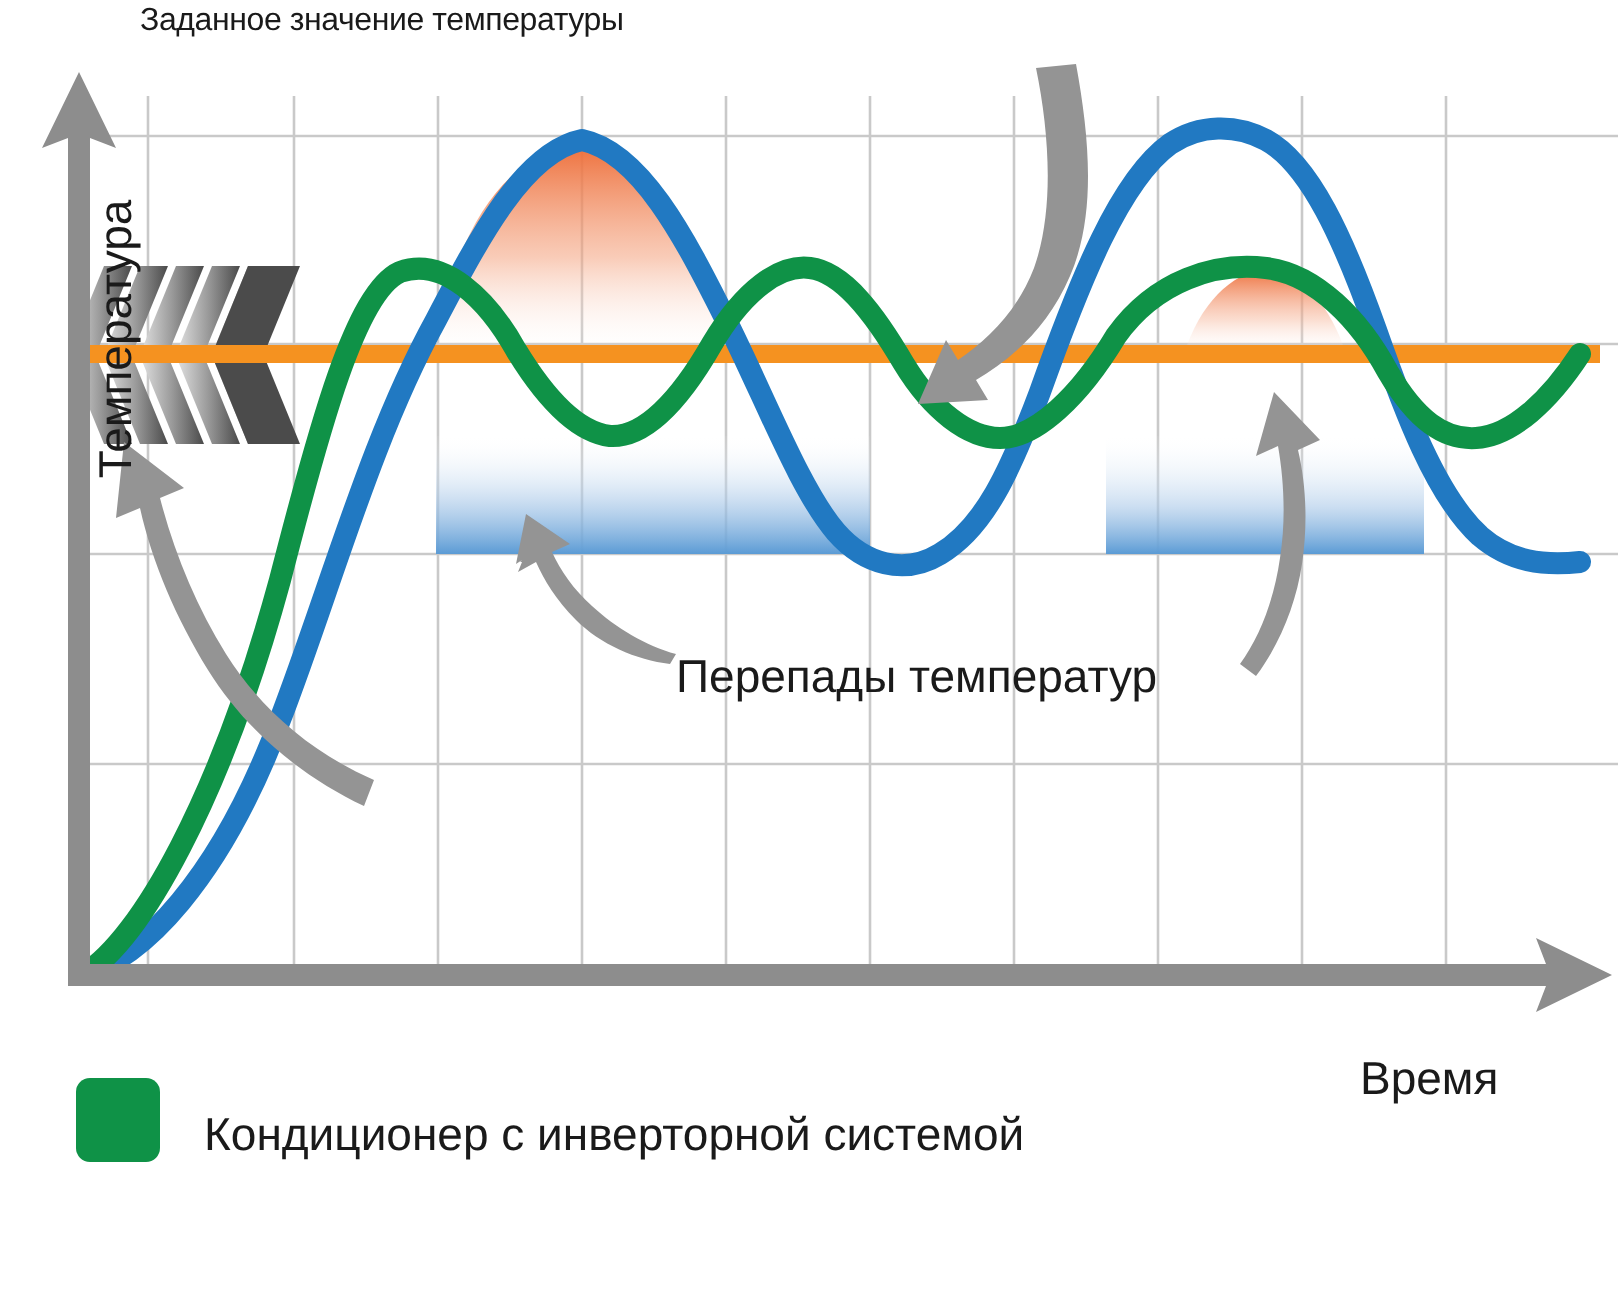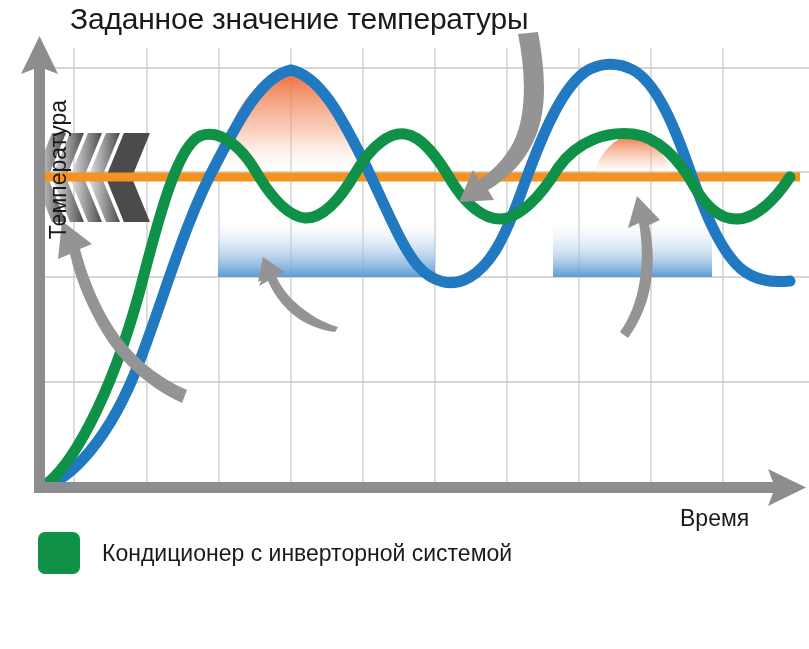--- a/index.html
+++ b/index.html
@@ -1,26 +1,26 @@
 <!DOCTYPE html>
 <html><head>
 <meta charset="utf-8">
 <style>
   html,body{margin:0;padding:0;background:#ffffff;}
   body{width:809px;height:649px;font-family:"Liberation Sans","DejaVu Sans",sans-serif;}
   #root{position:relative;width:809px;height:649px;overflow:hidden;background:#fff;}
   .txt{position:absolute;color:#1a1a1a;white-space:nowrap;font-weight:400;}
-  #title{left:70px;top:2px;font-size:30px;letter-spacing:-0.2px;}
+  #title{left:70px;top:2px;font-size:16px;letter-spacing:-0.2px;}
   #ylab{position:absolute;left:-42px;top:156px;width:200px;text-align:center;
         transform:rotate(-90deg);transform-origin:50% 50%;font-size:23px;color:#1a1a1a;}
-  #xlab{left:680px;top:505px;font-size:23px;text-align:right;}
+  #xlab{left:680px;top:526px;font-size:23px;text-align:right;}
   #ann-drops{left:338px;top:325px;font-size:23px;}
   #ann-fast{left:232px;top:400px;font-size:23px;}
   #legend{position:absolute;left:38px;top:525px;width:760px;}
-  .lg-row{display:flex;align-items:center;height:56px;}
+  .lg-row{display:flex;align-items:flex-end;height:56px;}
   .lg-sw{width:42px;height:42px;border-radius:7px;flex:0 0 auto;}
   .lg-tx{margin-left:22px;font-size:23px;color:#1a1a1a;white-space:nowrap;}
   svg{position:absolute;left:0;top:0;}
 </style>
 </head>
 <body>
 
 <div id="root">
 
   <svg width="809" height="649" viewBox="0 0 809 649">
@@ -152,20 +152,21 @@
                C 642 240 643 260 640 279 C 637 300 630 318 620 332 Z"></path>
     </g>
   </svg>
 
   <div class="txt" id="title">Заданное значение температуры</div>
 
   <div id="ylab">Температура</div>
 
   <div class="txt" id="xlab">Время</div>
 
+  <div class="txt" id="ann-drops">Перепады температур</div>
 
 
   <div id="legend">
     <div class="lg-row">
       <span class="lg-sw" style="background:#0f9247"></span>
       <span class="lg-tx">Кондиционер с инверторной системой</span>
     </div>
   </div>
 
 </div>

